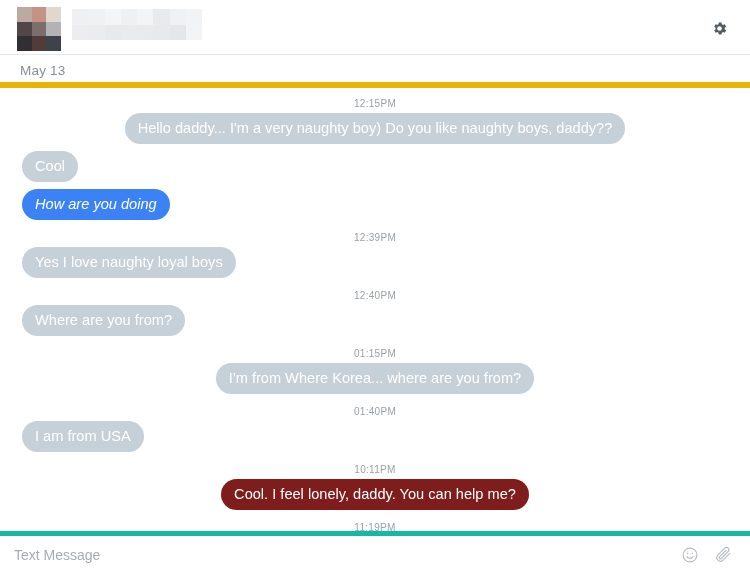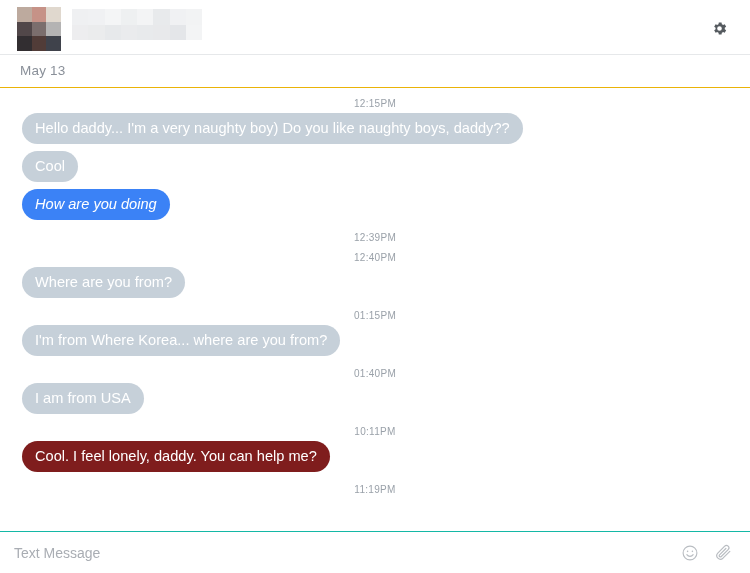--- a/index.html
+++ b/index.html
@@ -57,21 +57,21 @@
     display: flex; align-items: center; justify-content: center;
     cursor: pointer;
   }
   .gear-btn svg { display: block; }
 
   
   .date-row {
     position: relative;
     height: 33px;
     flex: 0 0 33px;
-    border-bottom: 1px solid #eab308;
+    border-bottom: 6px solid #eab308;
     background: #ffffff;
   }
   .date-label {
     position: absolute;
     left: 20px; top: 8px;
     font-size: 13.5px;
     color: #8a9099;
     letter-spacing: 0.2px;
   }
 
@@ -86,39 +86,39 @@
   .tstamp {
     text-align: center;
     font-size: 10px;
     color: #9aa1a9;
     letter-spacing: 0.3px;
     line-height: 14px;
     margin: 0 0 2px 0;
     padding-top: 4px;
   }
   .msg-row { display: flex; padding: 0 22px; margin-bottom: 7px; }
-  .msg-row.out { justify-content: flex-start; }
+  .msg-row.out { justify-content: center; }
   .msg-row.in  { justify-content: flex-start; }
   .bubble {
     background: #c6d0d9;
     color: #ffffff;
     font-size: 14.6px;
     line-height: 18px;
     padding: 6px 13px 7px 13px;
     border-radius: 16px;
     max-width: 560px;
     white-space: nowrap;
   }
 
   
   .composer {
     position: relative;
     height: 42px;
     flex: 0 0 42px;
-    border-top: 1px solid #14b8a6;
+    border-top: 5px solid #14b8a6;
     background: #ffffff;
     display: flex;
     align-items: center;
   }
   .composer-input {
     border: none;
     outline: none;
     background: transparent;
     font-family: "Liberation Sans", sans-serif;
     font-size: 14px;
@@ -195,20 +195,23 @@
       <div class="msg-row out">
         <div class="bubble" style="background: rgb(198, 208, 217); color: rgb(255, 255, 255);">Hello daddy... I'm a very naughty boy) Do you like naughty boys, daddy??</div>
       </div>
       <div class="msg-row in">
         <div class="bubble" style="background: rgb(198, 208, 217); color: rgb(255, 255, 255);">Cool</div>
       </div>
       <div class="msg-row in">
         <div class="bubble" style="background: #3b82f6; color: rgb(255, 255, 255); font-style: italic;">How are you doing</div>
       </div>
       <div class="tstamp">12:39PM</div>
+      <div class="msg-row in">
+        <div class="bubble" style="background: rgb(198, 208, 217); color: rgb(255, 255, 255);">Yes I love naughty loyal boys</div>
+      </div>
       <div class="tstamp">12:40PM</div>
       <div class="msg-row in">
         <div class="bubble" style="background: rgb(198, 208, 217); color: rgb(255, 255, 255);">Where are you from?</div>
       </div>
       <div class="tstamp">01:15PM</div>
       <div class="msg-row out">
         <div class="bubble" style="background: rgb(198, 208, 217); color: rgb(255, 255, 255);">I'm from Where Korea... where are you from?</div>
       </div>
       <div class="tstamp">01:40PM</div>
       <div class="msg-row in">

